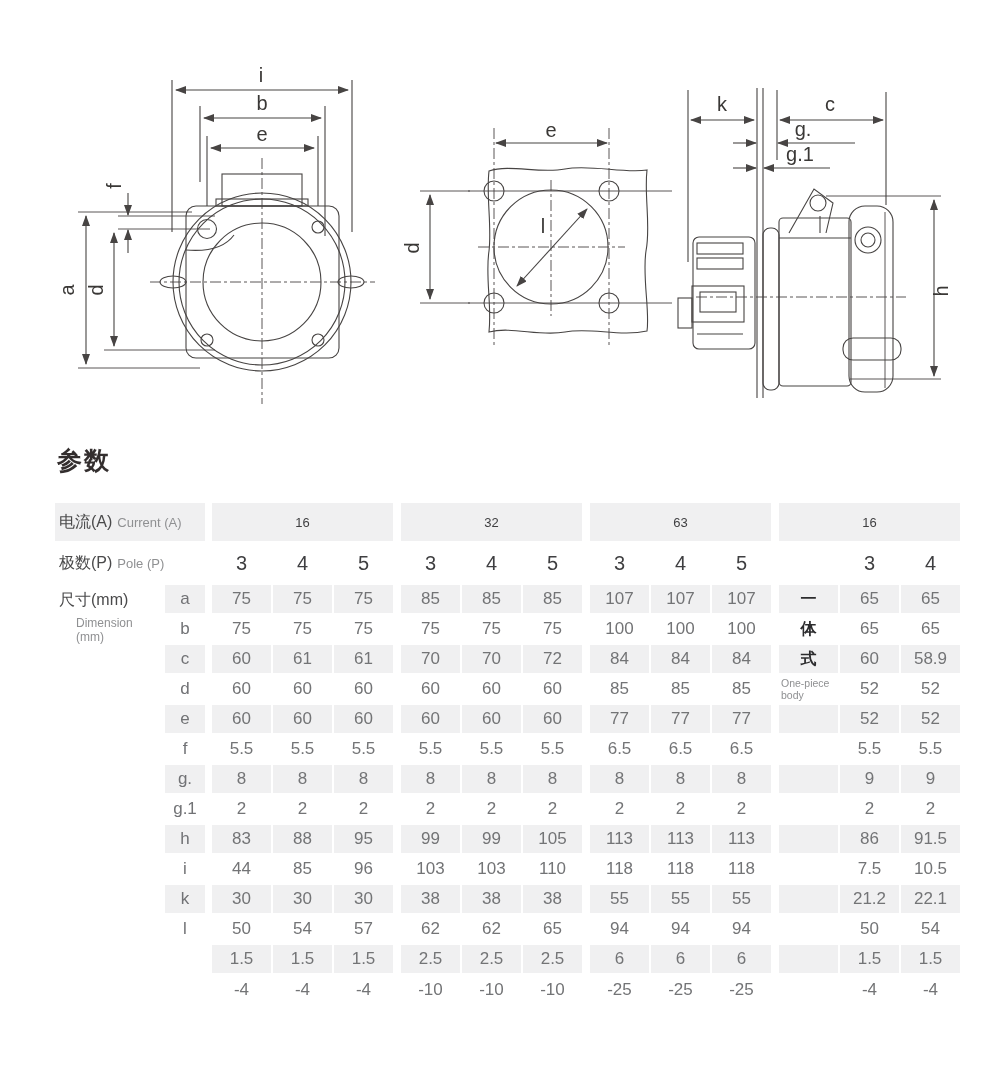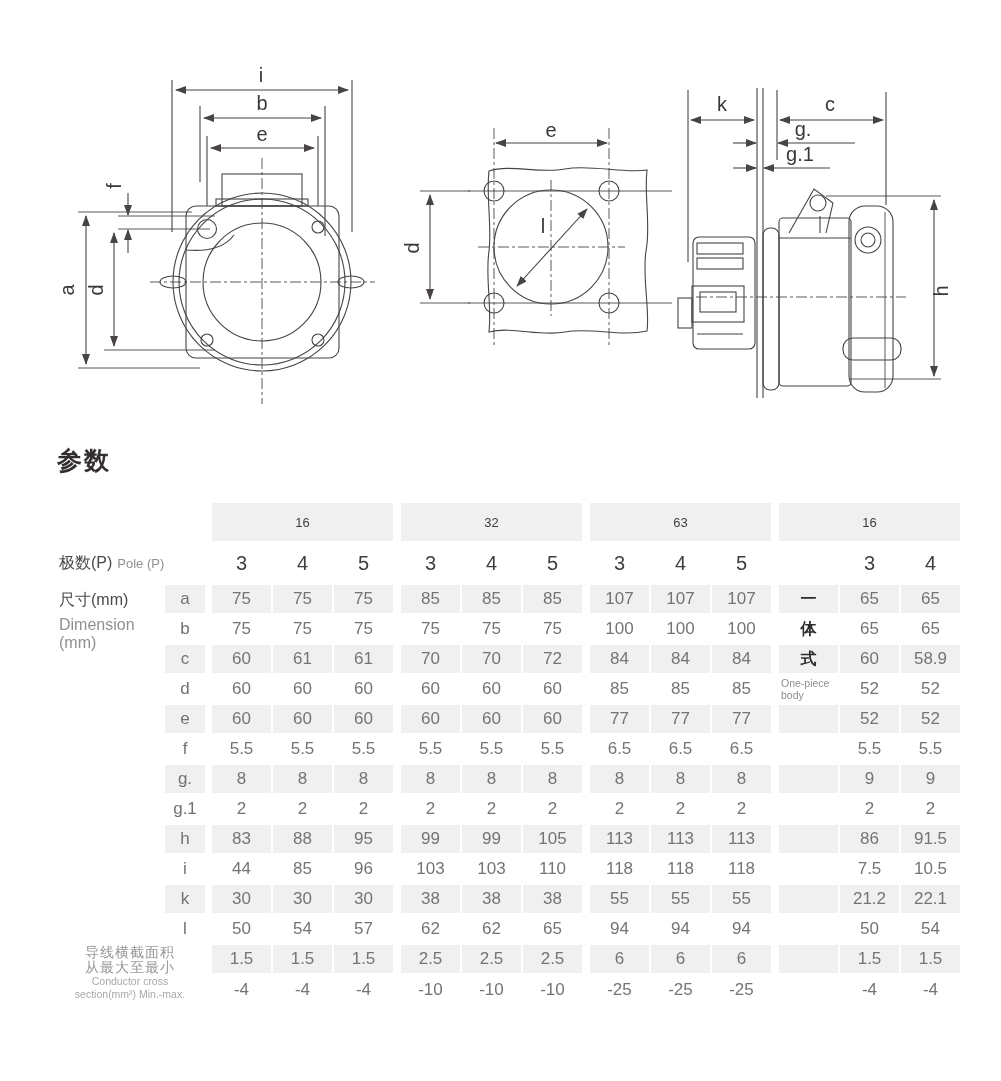--- a/index.html
+++ b/index.html
@@ -19,21 +19,21 @@
   .banner{font-size:13px;color:#3f3f41;}
   .pcell{font-size:20px;color:#3f3f41;}
   .sub{font-size:17px;color:#717275;}
   .dcell{font-size:17px;color:#737476;}
   .opzh{font-size:16px;color:#2c2c2e;font-weight:bold;}
   .open{font-size:10.5px !important;color:#8f9092;line-height:1.15;justify-content:flex-start !important;
         align-items:flex-start !important;text-align:left;padding:2px 0 0 2px;white-space:normal;}
   .dimlab{flex-direction:column;align-items:flex-start !important;justify-content:flex-start !important;
           padding:3px 0 0 4px;}
   .dimlab .zh{line-height:24px;}
-  .dimlab .en{font-size:16px;margin:4px 0 0 0;}
+  .dimlab .en{font-size:12px;margin:4px 0 0 17px;}
   .condlab{flex-direction:column;align-items:center !important;justify-content:flex-start !important;
            width:150px;line-height:1.08;padding-top:0;}
   .condlab .czh{font-size:14px;color:#97989a;letter-spacing:1px;}
   .condlab .cen{font-size:10.5px;color:#a8a9ab;margin-top:1px;}
 </style>
 </head>
 <body>
 
 <svg id="drawings" width="1001" height="440" viewBox="0 0 1001 440">
   <defs>
@@ -164,20 +164,24 @@
   <text x="722" y="111" text-anchor="middle">k</text>
   <text x="830" y="111" text-anchor="middle">c</text>
   <text x="803" y="136" text-anchor="middle">g.</text>
   <text x="800" y="161" text-anchor="middle">g.1</text>
   <text transform="translate(948,291) rotate(-90)" text-anchor="middle">h</text>
 </svg>
 
 <h2 class="page-title">参数</h2>
 
 <div id="grid">
+    <div class="lcell gray" style="grid-area: 1 / 1 / auto / 3;">
+      <span class="zh">电流(A)</span>
+      <span class="en">Current (A)</span>
+    </div>
     <div class="banner gray" style="grid-area: 1 / 4 / auto / 7;">16</div>
     <div class="banner gray" style="grid-area: 1 / 8 / auto / 11;">32</div>
     <div class="banner gray" style="grid-area: 1 / 12 / auto / 15;">63</div>
     <div class="banner gray" style="grid-area: 1 / 16 / auto / 19;">16</div>
     <div class="lcell" style="grid-area: 2 / 1 / auto / 3;">
       <span class="zh">极数(P)</span>
       <span class="en">Pole (P)</span>
     </div>
     <div class="pcell" style="grid-area: 2 / 4;">3</div>
     <div class="pcell" style="grid-area: 2 / 5;">4</div>
@@ -344,26 +348,20 @@
     <div class="dcell" style="grid-area: 14 / 6;">57</div>
     <div class="dcell" style="grid-area: 14 / 8;">62</div>
     <div class="dcell" style="grid-area: 14 / 9;">62</div>
     <div class="dcell" style="grid-area: 14 / 10;">65</div>
     <div class="dcell" style="grid-area: 14 / 12;">94</div>
     <div class="dcell" style="grid-area: 14 / 13;">94</div>
     <div class="dcell" style="grid-area: 14 / 14;">94</div>
     <div class="dcell" style="grid-area: 14 / 16;"></div>
     <div class="dcell" style="grid-area: 14 / 17;">50</div>
     <div class="dcell" style="grid-area: 14 / 18;">54</div>
-    <div class="condlab" style="grid-area: 15 / 1 / 17 / 3;">
-      <span class="czh">导线横截面积</span>
-      <span class="czh">从最大至最小</span>
-      <span class="cen">Conductor cross</span>
-      <span class="cen">section(mm²) Min.-max.</span>
-    </div>
     <div class="dcell gray" style="grid-area: 15 / 4;">1.5</div>
     <div class="dcell gray" style="grid-area: 15 / 5;">1.5</div>
     <div class="dcell gray" style="grid-area: 15 / 6;">1.5</div>
     <div class="dcell gray" style="grid-area: 15 / 8;">2.5</div>
     <div class="dcell gray" style="grid-area: 15 / 9;">2.5</div>
     <div class="dcell gray" style="grid-area: 15 / 10;">2.5</div>
     <div class="dcell gray" style="grid-area: 15 / 12;">6</div>
     <div class="dcell gray" style="grid-area: 15 / 13;">6</div>
     <div class="dcell gray" style="grid-area: 15 / 14;">6</div>
     <div class="dcell gray" style="grid-area: 15 / 16;"></div>

